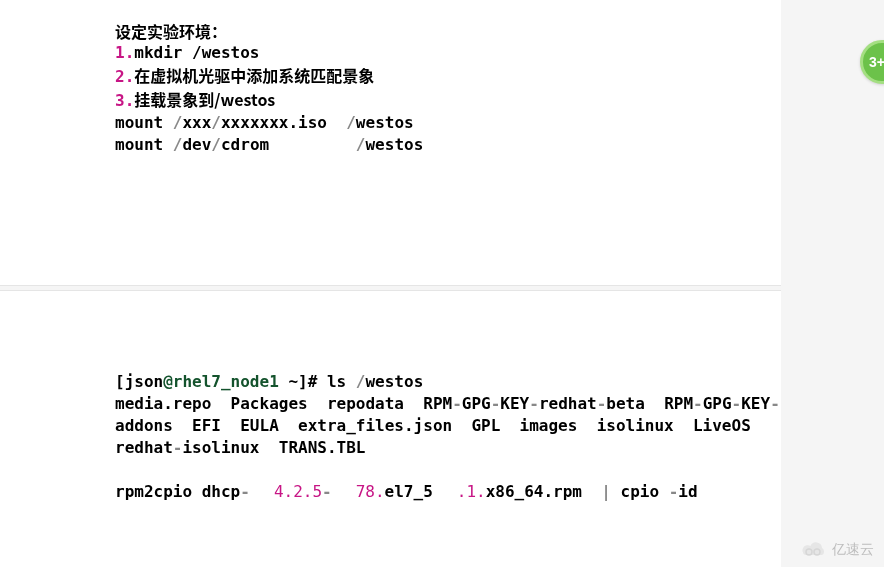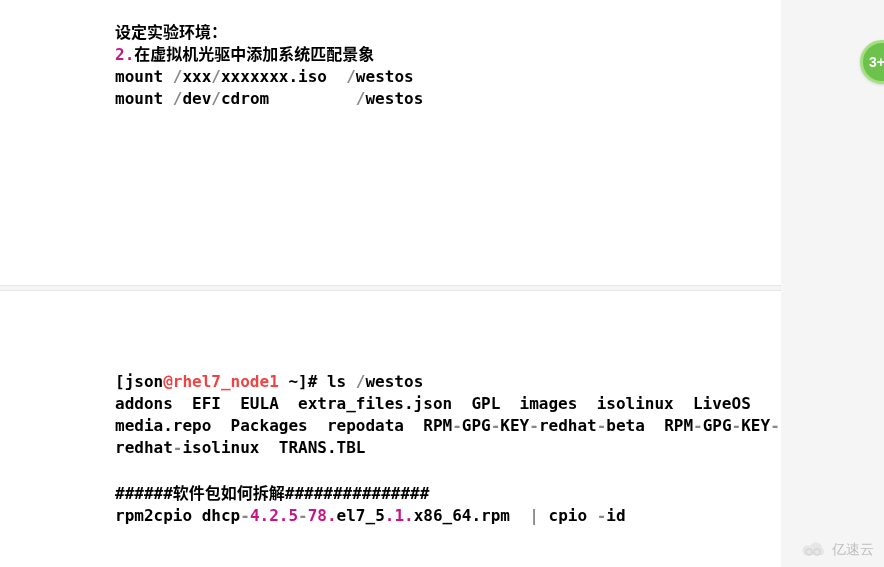--- a/index.html
+++ b/index.html
@@ -19,22 +19,22 @@
     padding: 20px 0 20px 115px;
     box-sizing: border-box;
     width: 781px;
     border-bottom: 1px solid #e5e5e5;
   }
   .panel1 { height: 286px; }
   .panel2 { height: 281px; padding-top: 80px; border-top: 1px solid #e5e5e5; margin-top: 4px;}
   .line { white-space: pre; line-height: 22px; }
   .bold { font-weight: bold; }
   .step { color: #c71585; font-weight: bold; }   
-  .host { color: #ef4444; font-weight: bold; }   
-  .num  { color: #c71585; font-weight: bold; }   
+  .host { color: #14532d; font-weight: bold; }   
+  .num  { color: #c71585; font-weight: normal; margin-left: 24px; }   
   .op   { color: #888888; font-weight: bold; }   
   .cjk  { font-family: "Microsoft YaHei","PingFang SC","Noto Sans CJK SC",sans-serif; font-weight: bold; }
   .badge {
     position: absolute;
     right: -20px;
     top: 40px;
     width: 44px; height: 44px;
     background: #6cc24a;
     border: 3px solid #a4df82;
     border-radius: 50%;
@@ -61,42 +61,43 @@
     gap: 4px;
   }
   .watermark svg { opacity: .55; }
 </style>
 </head>
 <body>
 
 <div class="panel panel1">
   <div class="line bold cjk">设定实验环境：</div>
 
+  <div class="line"><span class="step">1.</span><span class="bold">mkdir /westos</span></div>
 
   <div class="line"><span class="step">2.</span><span class="bold cjk">在虚拟机光驱中添加系统匹配景象</span></div>
 
+  <div class="line"><span class="step">3.</span><span class="bold cjk">挂载景象到/westos</span></div>
 
   <div class="line bold"><span>mount </span><span class="op">/</span><span>xxx</span><span class="op">/</span><span>xxxxxxx.iso  </span><span class="op">/</span><span>westos</span></div>
 
   <div class="line bold"><span>mount </span><span class="op">/</span><span>dev</span><span class="op">/</span><span>cdrom         </span><span class="op">/</span><span>westos</span></div>
 </div>
 
 <div class="panel panel2">
 
   <div class="line bold"><span>[json</span><span class="host">@rhel7_node1</span><span> ~</span><span>]# ls </span><span class="op">/</span><span>westos</span></div>
 
+  <div class="line bold"><span>media.repo  Packages  repodata  RPM</span><span class="op">-</span><span>GPG</span><span class="op">-</span><span>KEY</span><span class="op">-</span><span>redhat</span><span class="op">-</span><span>beta</span>  <span>RPM</span><span class="op">-</span><span>GPG</span><span class="op">-</span><span>KEY</span><span class="op">-</span></div>
+
   <div class="line bold">addons  EFI  EULA  extra_files.json  GPL  images  isolinux  LiveOS</div>
-
-  <div class="line bold"><span>media.repo  Packages  repodata  RPM</span><span class="op">-</span><span>GPG</span><span class="op">-</span><span>KEY</span><span class="op">-</span><span>redhat</span><span class="op">-</span><span>beta</span>  <span>RPM</span><span class="op">-</span><span>GPG</span><span class="op">-</span><span>KEY</span><span class="op">-</span></div>
 
   <div class="line bold"><span>redhat</span><span class="op">-</span><span>isolinux  TRANS.TBL</span></div>
 
   <div class="line">&nbsp;</div>
 
-  <div class="line bold"><span>######</span><span class="cjk">软件包如何拆解</span><span>###############</span></div>
 
   <div class="line bold"><span>rpm2cpio dhcp</span><span class="op">-</span><span class="num">4.2.5</span><span class="op">-</span><span class="num">78.</span><span>el7_5</span><span class="num">.1.</span><span>x86_64.rpm  </span><span class="op">|</span><span> cpio </span><span class="op">-</span><span>id</span></div>
 </div>
 
 <div class="badge">3+</div>
 
 <div class="watermark">
   <svg width="28" height="18" viewBox="0 0 28 18">
       <path fill="#bdbdbd" d="M22 7a6 6 0 0 0-11.5-2A5 5 0 0 0 5 14h17a4 4 0 0 0 0-7z" opacity=".5"></path>
       <circle cx="9" cy="11" r="3" fill="none" stroke="#bdbdbd" stroke-width="1.4"></circle>

